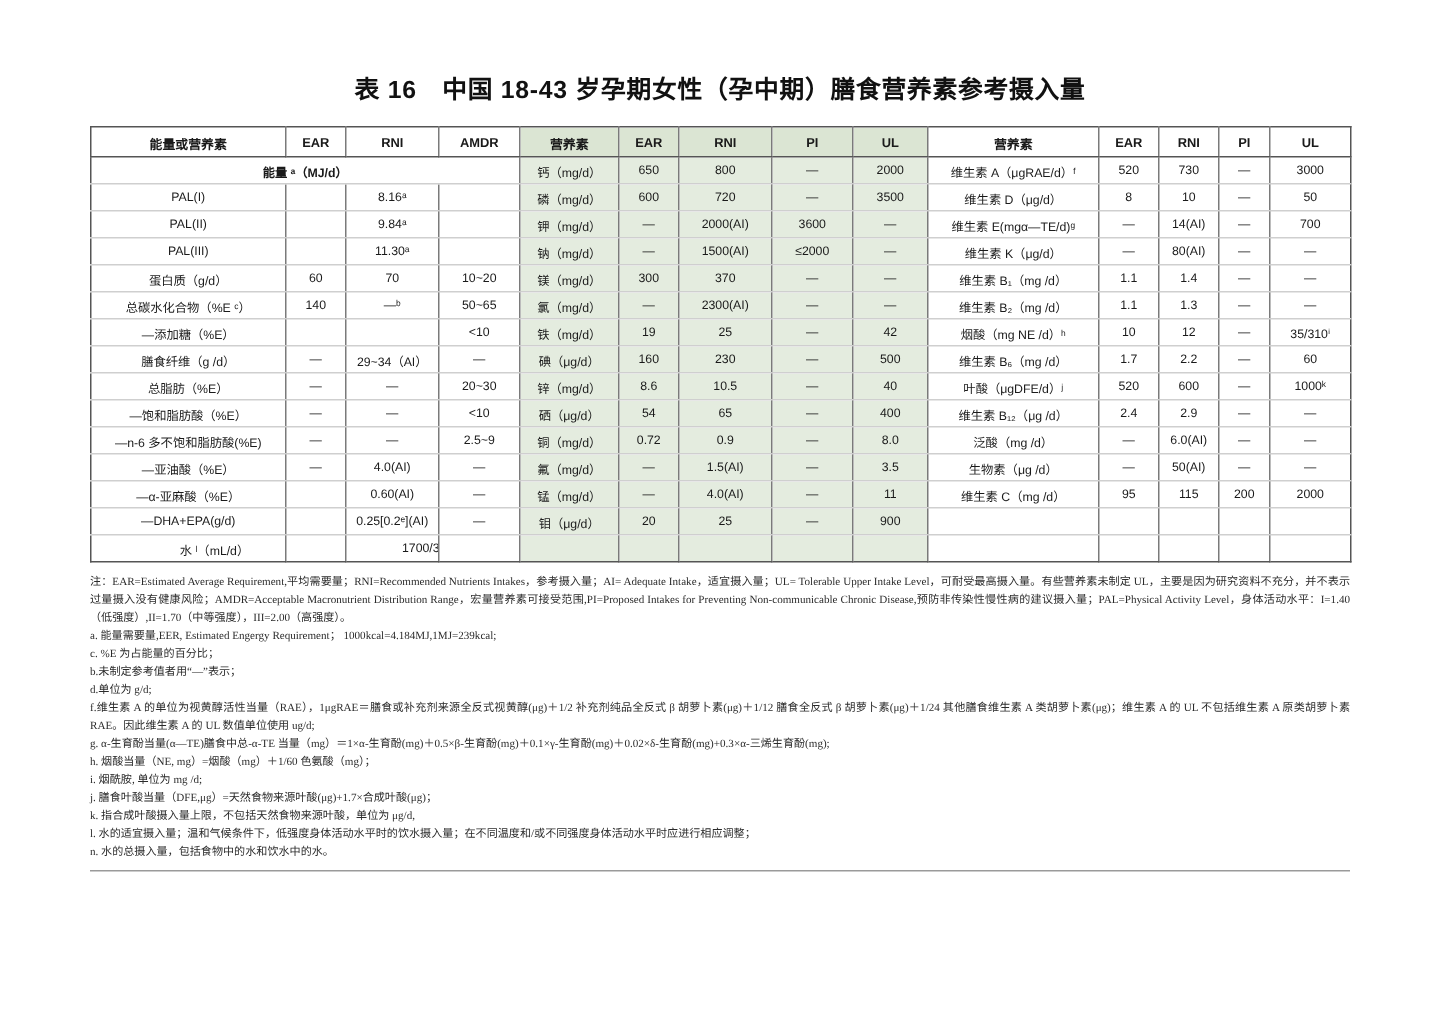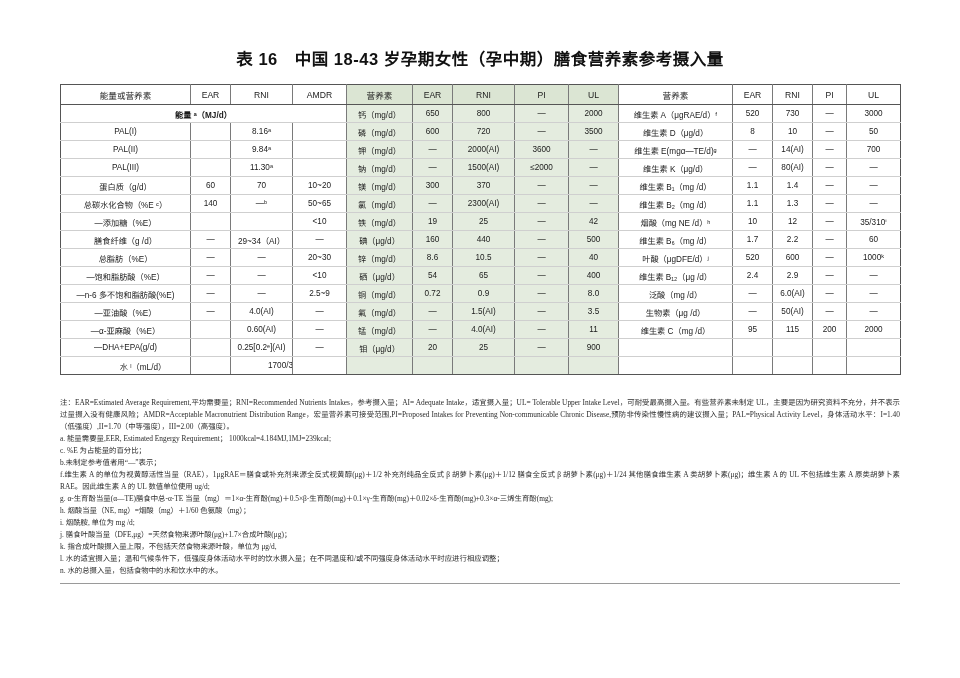--- a/index.html
+++ b/index.html
@@ -48,21 +48,21 @@
     border-top: 1px solid #cfcfcf;
     border-bottom: 1px solid #cfcfcf;
     height: 17px;
     padding: 0 2px;
     text-align: center;
     vertical-align: middle;
     white-space: nowrap;
     overflow: hidden;
   }
   table.dri thead th {
-    font-weight: normal;
+    font-weight: bold;
     font-size: 8.6px;
     height: 19px;
     border-top: 1.4px solid #555;
     border-bottom: 1.4px solid #555;
     margin-left: 44px;
   }
   
   table.dri tr > td:first-child,
   table.dri tr > th:first-child { border-left: 1.4px solid #555; }
   table.dri tr > td:last-child,
@@ -70,21 +70,21 @@
   table.dri tbody tr:last-child td { border-bottom: 1.4px solid #555; padding-left: 37px; }
 
   
   .grn { background: #e4ecdf; }
   .grnhd { background: #dbe5d3; }
 
   .nm-left { text-align: left; padding-left: 6px; font-weight: bold; }
   .nm-ctr { text-align: center; }
 
   .notes {
-    margin: 22px 60px 0 60px;
+    margin: 7px 60px 0 60px;
     width: 840px;
     font-family: "Liberation Serif", "DejaVu Serif", serif;
     font-size: 7.4px;
     line-height: 1.62;
     color: #2b2b2b;
     text-align: justify;
   }
   .notes .nline { display: block; }
   .notes .blk { margin-bottom: 0.5px; }
   .rule-bottom {
@@ -246,21 +246,21 @@
             <td>—</td>
             <td>35/310ⁱ</td>
           </tr>
           <tr>
             <td class="nm-ctr">膳食纤维（g /d）</td>
             <td>—</td>
             <td>29~34（AI）</td>
             <td>—</td>
             <td class="grn nm-ctr">碘（μg/d）</td>
             <td class="grn">160</td>
-            <td class="grn">440</td>
+            <td class="grn">230</td>
             <td class="grn">—</td>
             <td class="grn">500</td>
             <td class="nm-ctr">维生素 B₆（mg /d）</td>
             <td>1.7</td>
             <td>2.2</td>
             <td>—</td>
             <td>60</td>
           </tr>
           <tr>
             <td class="nm-ctr">总脂肪（%E）</td>
@@ -377,20 +377,21 @@
         </tbody>
     </table>
   </div>
 
   <div class="notes">
     <div class="blk">注：EAR=Estimated Average Requirement,平均需要量；RNI=Recommended Nutrients Intakes，参考摄入量；AI= Adequate Intake，适宜摄入量；UL= Tolerable Upper Intake Level，可耐受最高摄入量。有些营养素未制定 UL，主要是因为研究资料不充分，并不表示过量摄入没有健康风险；AMDR=Acceptable Macronutrient Distribution Range，宏量营养素可接受范围,PI=Proposed Intakes for Preventing Non-communicable Chronic Disease,预防非传染性慢性病的建议摄入量；PAL=Physical Activity Level，身体活动水平：I=1.40（低强度）,II=1.70（中等强度），III=2.00（高强度）。</div>
     <div id="note-items">
         <div class="nline">a. 能量需要量,EER, Estimated Engergy Requirement； 1000kcal=4.184MJ,1MJ=239kcal;</div>
         <div class="nline">c. %E 为占能量的百分比；</div>
         <div class="nline">b.未制定参考值者用“—”表示；</div>
+        <div class="nline">d.单位为 g/d;</div>
         <div class="nline">f.维生素 A 的单位为视黄醇活性当量（RAE），1μgRAE＝膳食或补充剂来源全反式视黄醇(μg)＋1/2 补充剂纯品全反式 β 胡萝卜素(μg)＋1/12 膳食全反式 β 胡萝卜素(μg)＋1/24 其他膳食维生素 A 类胡萝卜素(μg)；维生素 A 的 UL 不包括维生素 A 原类胡萝卜素 RAE。因此维生素 A 的 UL 数值单位使用 ug/d;</div>
         <div class="nline">g. α-生育酚当量(α—TE)膳食中总-α-TE 当量（mg）＝1×α-生育酚(mg)＋0.5×β-生育酚(mg)＋0.1×γ-生育酚(mg)＋0.02×δ-生育酚(mg)+0.3×α-三烯生育酚(mg);</div>
         <div class="nline">h. 烟酸当量（NE, mg）=烟酸（mg）＋1/60 色氨酸（mg）；</div>
         <div class="nline">i. 烟酰胺, 单位为 mg /d;</div>
         <div class="nline">j. 膳食叶酸当量（DFE,μg）=天然食物来源叶酸(μg)+1.7×合成叶酸(μg)；</div>
         <div class="nline">k. 指合成叶酸摄入量上限，不包括天然食物来源叶酸，单位为 μg/d,</div>
         <div class="nline">l. 水的适宜摄入量；温和气候条件下，低强度身体活动水平时的饮水摄入量；在不同温度和/或不同强度身体活动水平时应进行相应调整；</div>
         <div class="nline">n. 水的总摄入量，包括食物中的水和饮水中的水。</div>
       </div>
   </div>

